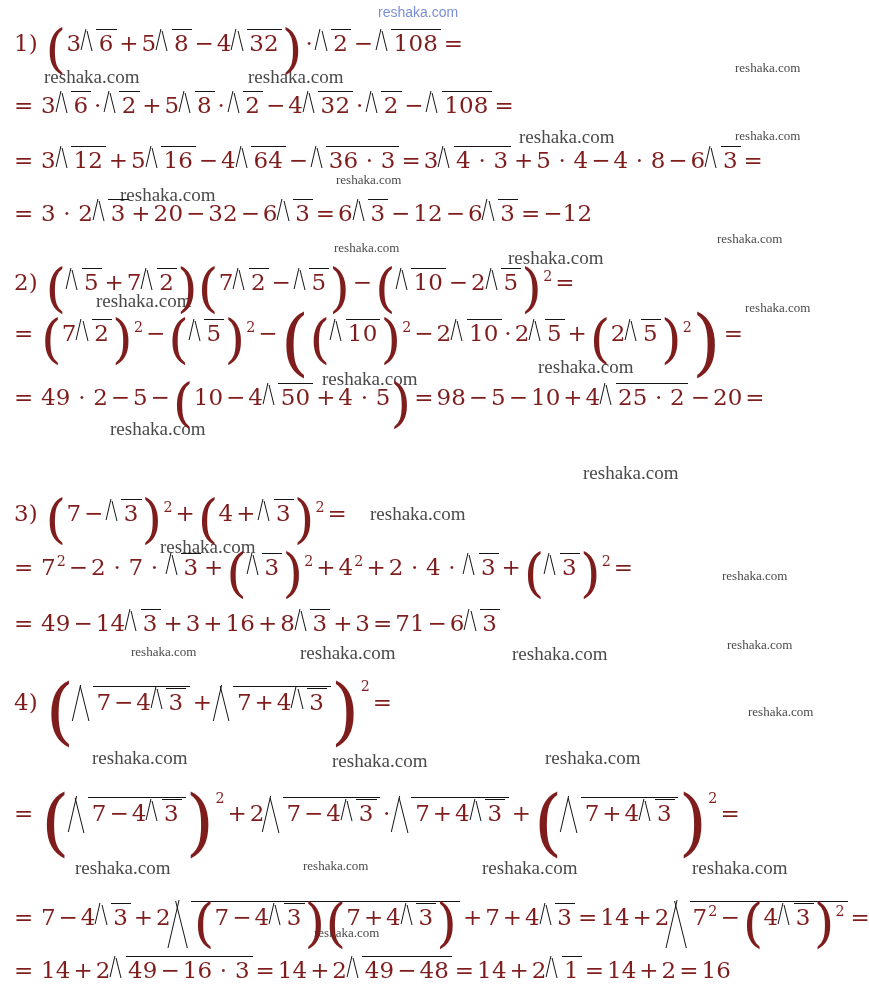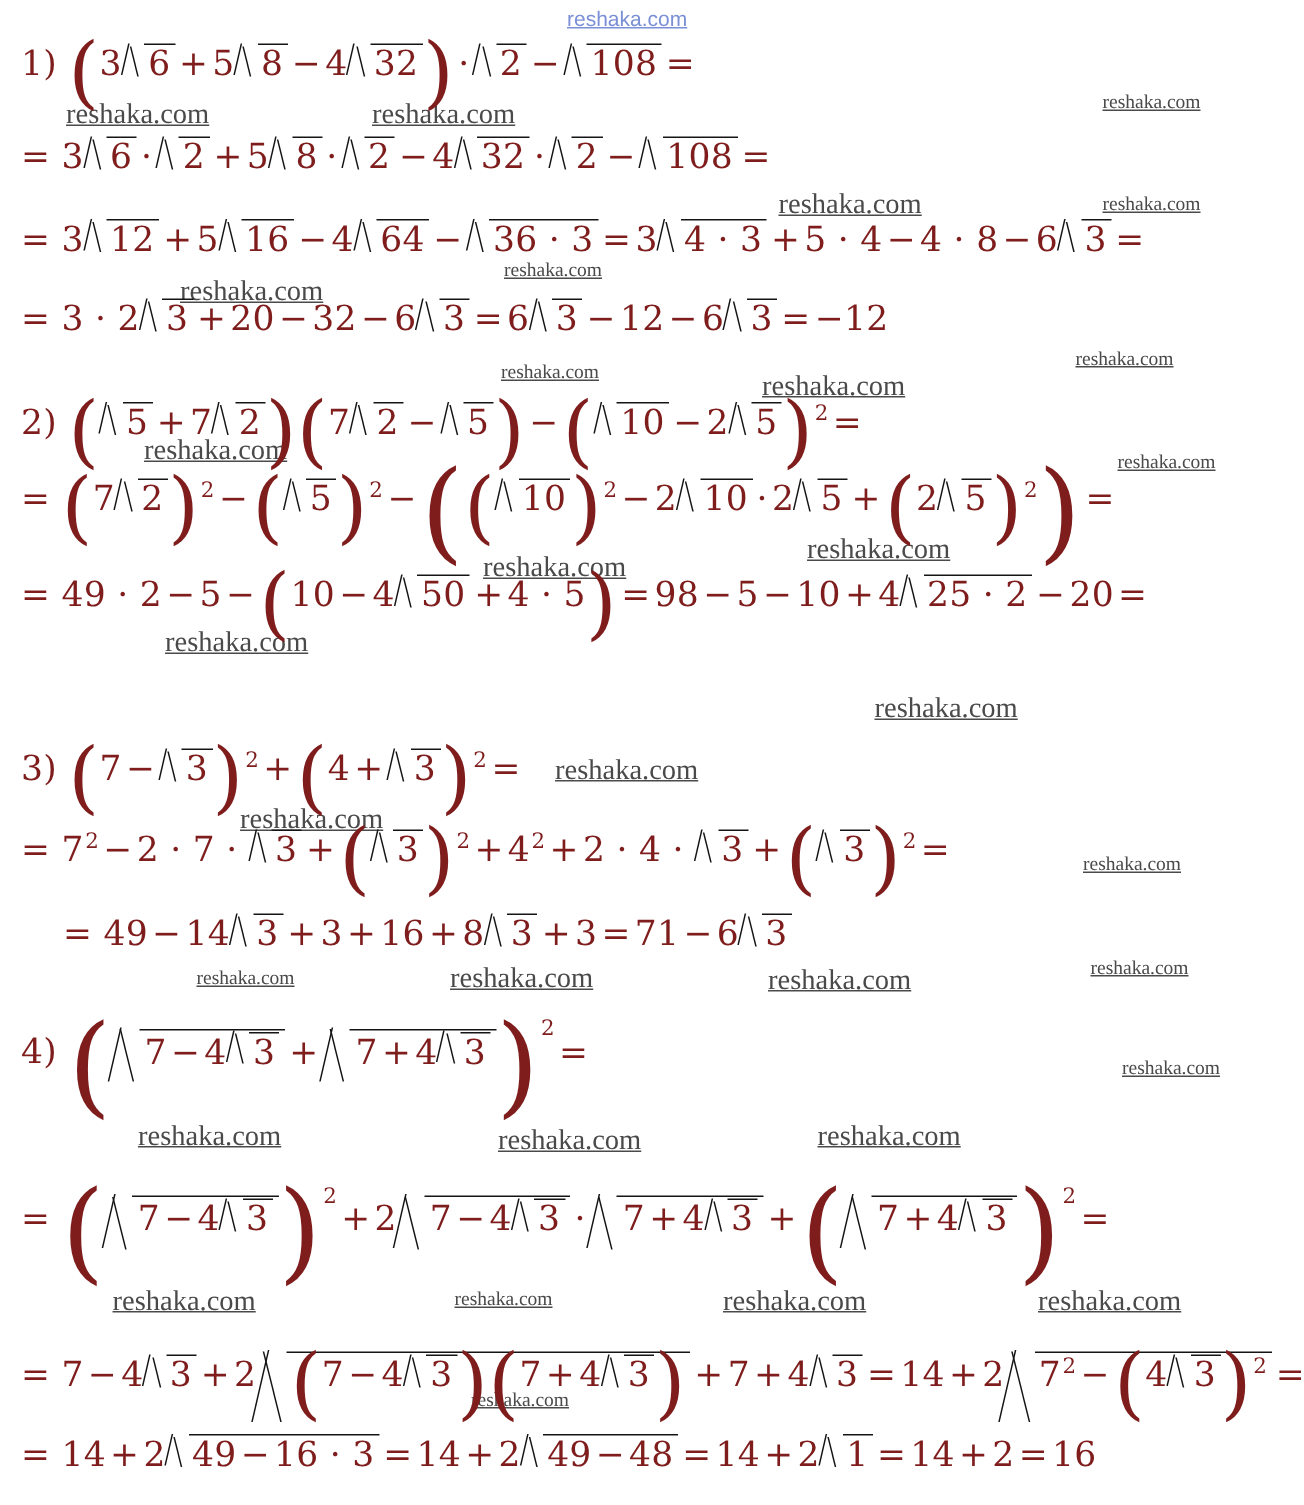--- a/index.html
+++ b/index.html
@@ -22,21 +22,20 @@
   }
 
   
   .wm {
     position: absolute;
     font-family: "Liberation Serif", serif;
     color: #4a4a4a;
     white-space: nowrap;
     pointer-events: none;
     user-select: none;
-    text-decoration: underline;
   }
   .wm-top {
     color: #7a8fd6;
     font-family: "Liberation Sans", sans-serif;
   }
 
   
   .line {
     position: absolute;
     white-space: nowrap;
@@ -184,21 +183,21 @@
 
   <div class="line" style="left:14px; top:498px;">
     <span>3)</span>
     <span class="bp2">(</span>7<span class="op">−</span><span class="rad"><span class="rbar">3</span></span><span class="bp2">)</span><sup class="e">2</sup><span class="op">+</span><span class="bp2">(</span>4<span class="op">+</span><span class="rad"><span class="rbar">3</span></span><span class="bp2">)</span><sup class="e">2</sup><span class="op">=</span>
   </div>
 
   <div class="line" style="left:14px; top:552px;">
     =&nbsp;7<sup class="e">2</sup><span class="op">−</span>2&nbsp;·&nbsp;7&nbsp;·&nbsp;<span class="rad"><span class="rbar">3</span></span><span class="op">+</span><span class="bp2">(</span><span class="rad"><span class="rbar">3</span></span><span class="bp2">)</span><sup class="e">2</sup><span class="op">+</span>4<sup class="e">2</sup><span class="op">+</span>2&nbsp;·&nbsp;4&nbsp;·&nbsp;<span class="rad"><span class="rbar">3</span></span><span class="op">+</span><span class="bp2">(</span><span class="rad"><span class="rbar">3</span></span><span class="bp2">)</span><sup class="e">2</sup><span class="op">=</span>
   </div>
 
-  <div class="line" style="left:14px; top:608px;margin-left:28px;">
+  <div class="line" style="left:14px; top:608px;">
     =&nbsp;49<span class="op">−</span>14<span class="rad"><span class="rbar">3</span></span><span class="op">+</span>3<span class="op">+</span>16<span class="op">+</span>8<span class="rad"><span class="rbar">3</span></span><span class="op">+</span>3<span class="op">=</span>71<span class="op">−</span>6<span class="rad"><span class="rbar">3</span></span>
   </div>
 
   <div class="line" style="left:14px; top:678px;">
     <span>4)</span>
     <span class="bp3">(</span><span class="rad tall"><span class="rbar">7<span class="op">−</span>4<span class="rad"><span class="rbar">3</span></span></span></span><span class="op">+</span><span class="rad tall"><span class="rbar">7<span class="op">+</span>4<span class="rad"><span class="rbar">3</span></span></span></span><span class="bp3">)</span><sup class="e" style="vertical-align:1.3em;">2</sup><span class="op">=</span>
   </div>
 
   <div class="line" style="left:14px; top:790px;">
     =&nbsp;<span class="bp3">(</span><span class="rad tall"><span class="rbar">7<span class="op">−</span>4<span class="rad"><span class="rbar">3</span></span></span></span><span class="bp3">)</span><sup class="e" style="vertical-align:1.25em;">2</sup><span class="op">+</span>2<span class="rad tall"><span class="rbar">7<span class="op">−</span>4<span class="rad"><span class="rbar">3</span></span></span></span><span class="op">·</span><span class="rad tall"><span class="rbar">7<span class="op">+</span>4<span class="rad"><span class="rbar">3</span></span></span></span><span class="op">+</span><span class="bp3">(</span><span class="rad tall"><span class="rbar">7<span class="op">+</span>4<span class="rad"><span class="rbar">3</span></span></span></span><span class="bp3">)</span><sup class="e" style="vertical-align:1.25em;">2</sup><span class="op">=</span>

